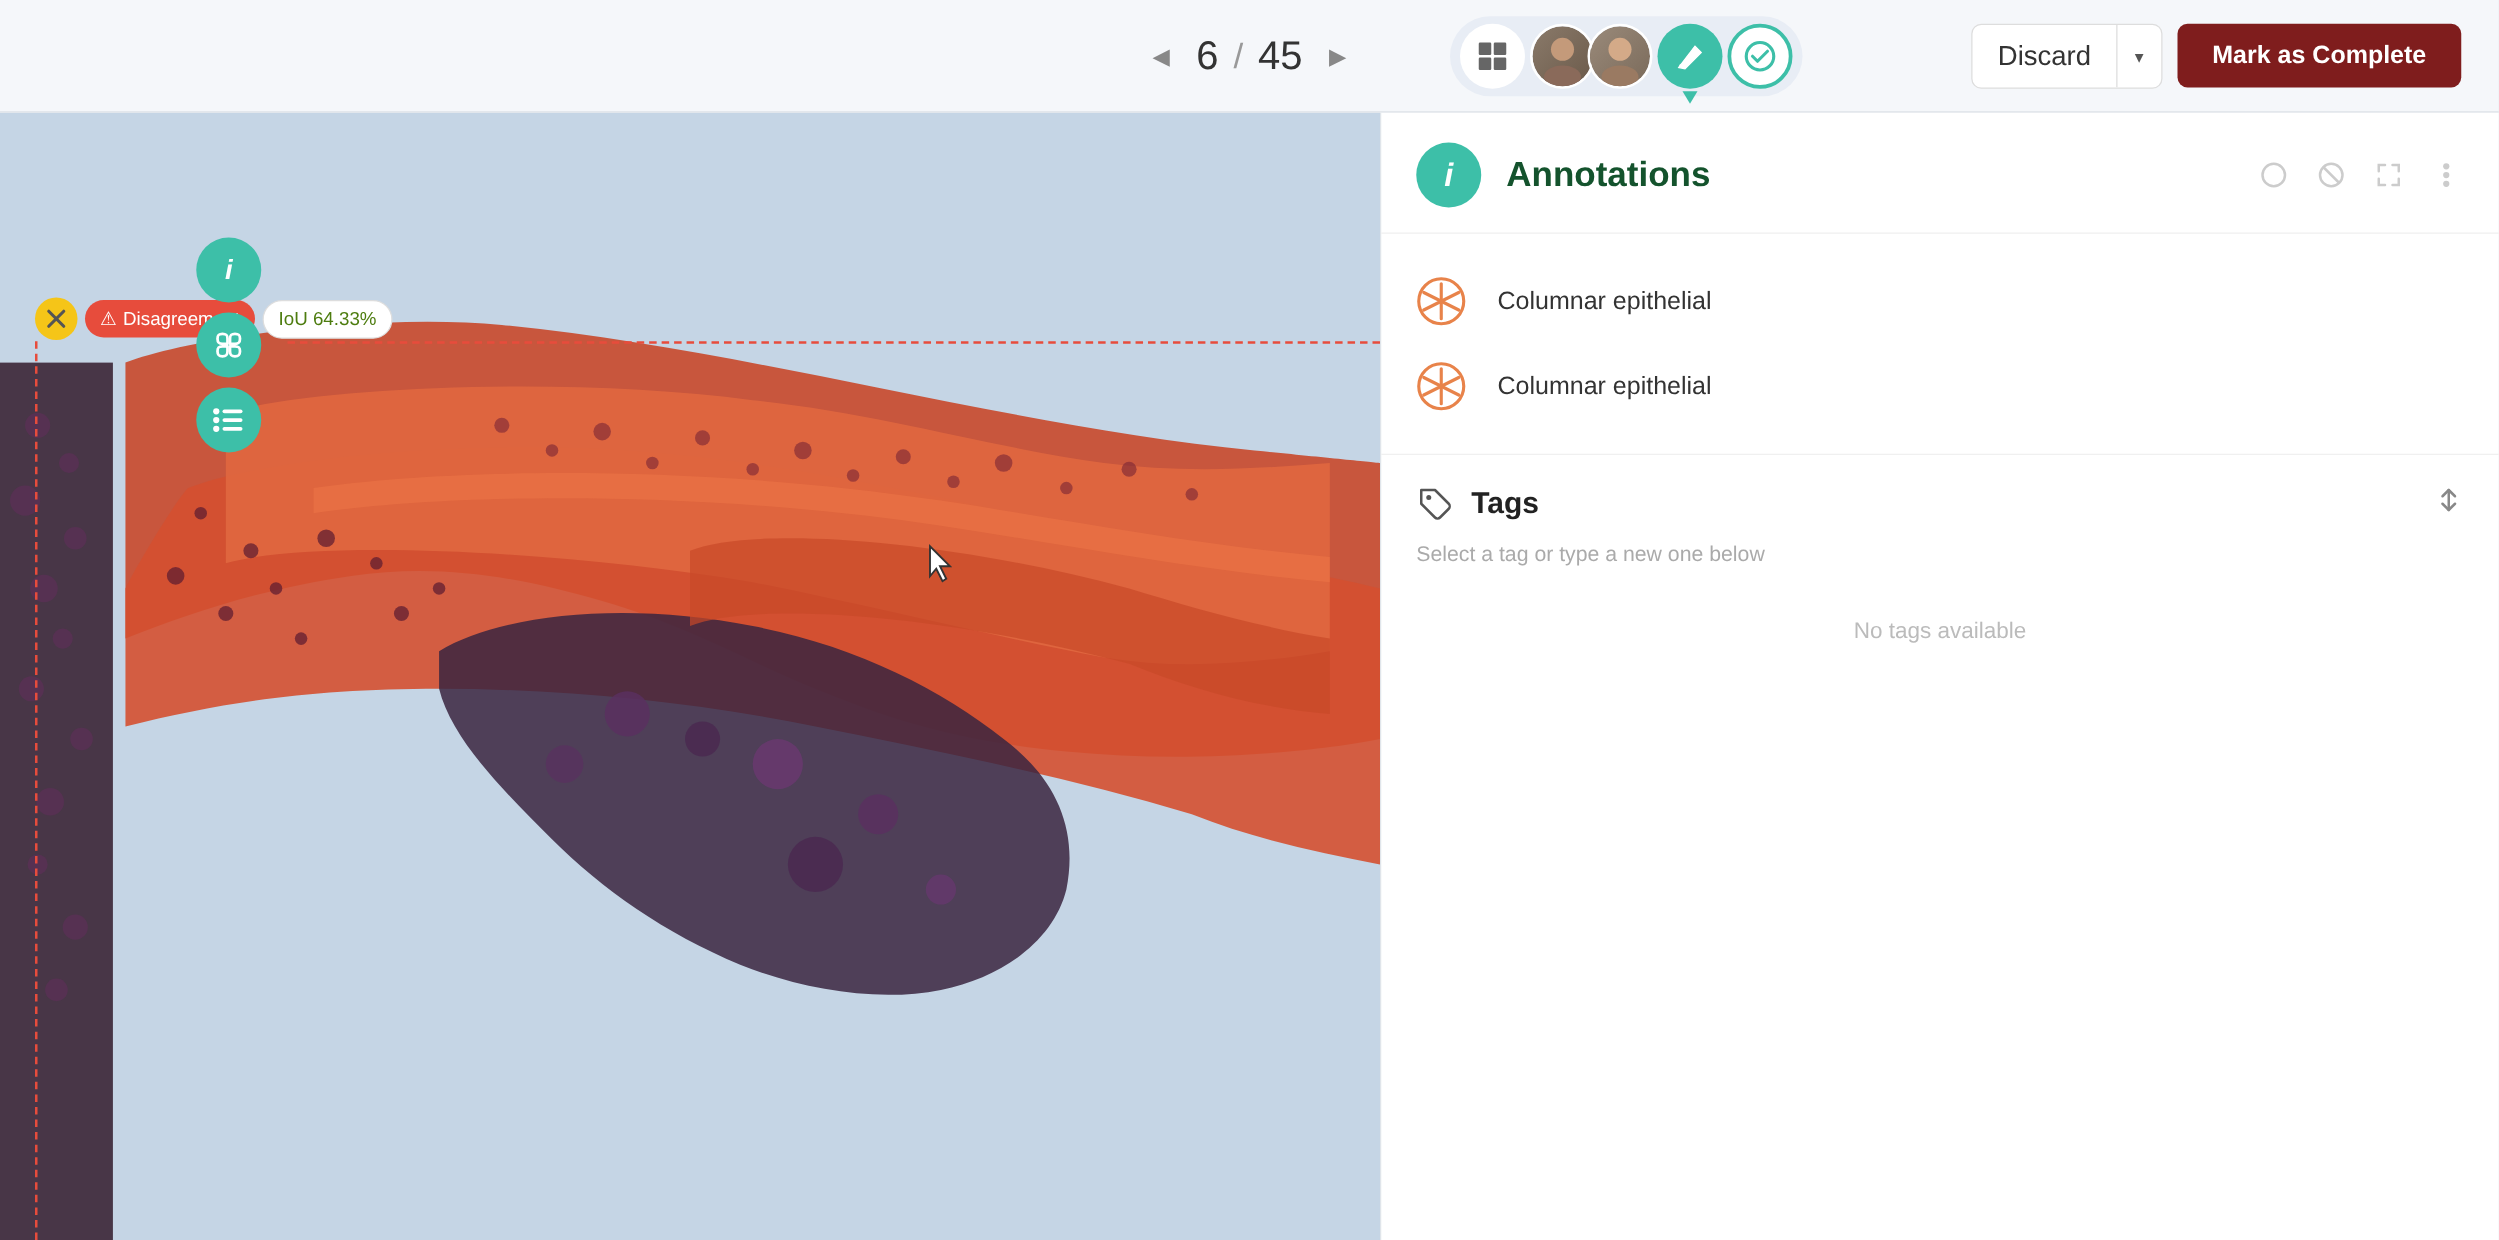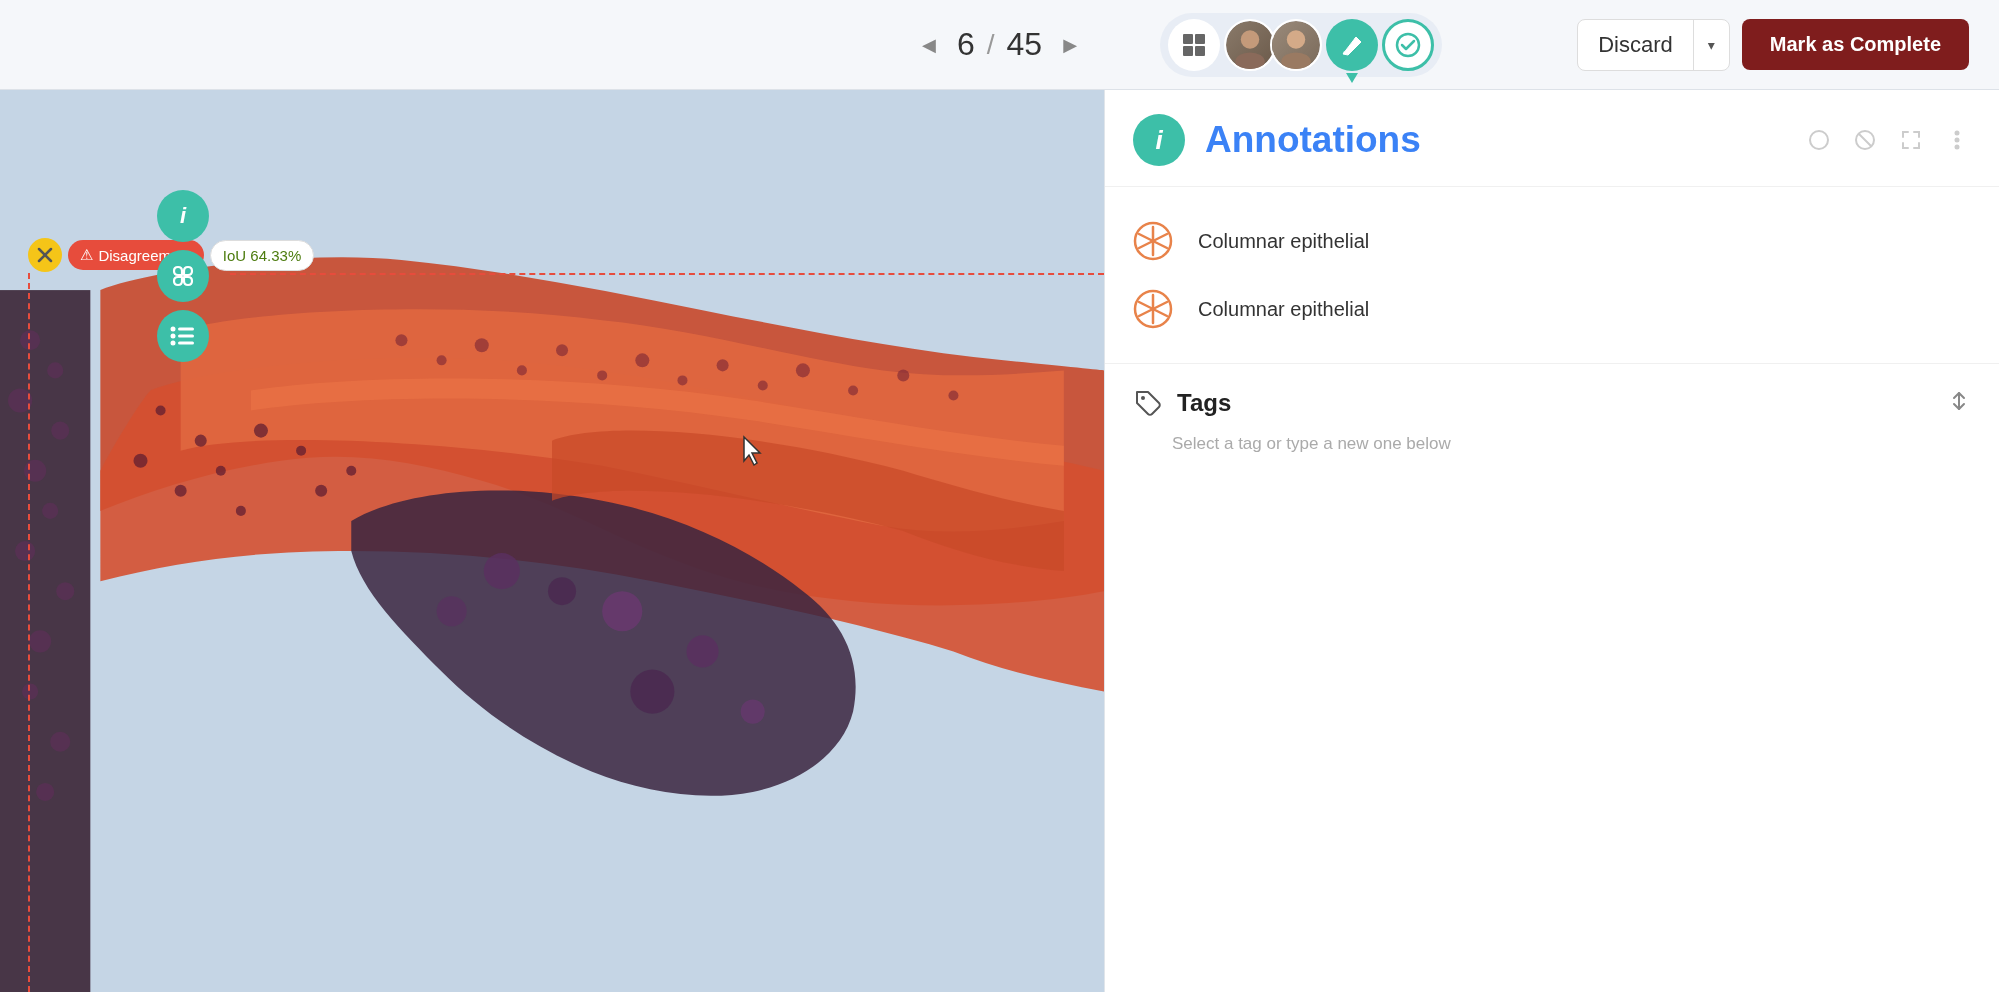--- a/index.html
+++ b/index.html
@@ -325,23 +325,23 @@
       display: flex;
       align-items: center;
       justify-content: center;
       color: white;
       font-size: 24px;
       font-weight: bold;
       flex-shrink: 0;
     }
 
     .annotations-title {
-      font-size: 37px;
+      font-size: 28px;
       font-weight: 600;
-      color: #3b82f6;
+      color: #14532d;
       flex: 1;
     }
 
     .header-icons {
       display: flex;
       align-items: center;
       gap: 18px;
     }
 
     .header-icon {
@@ -410,21 +410,20 @@
     .sort-icon {
       color: #888;
       font-size: 20px;
       cursor: pointer;
     }
 
     .tags-placeholder {
       color: #aaa;
       font-size: 17px;
       margin-bottom: 40px;
-      margin-left: 39px;
     }
 
     .no-tags-text {
       text-align: center;
       color: #bbb;
       font-size: 18px;
       margin-top: 40px;
     }
 
     
@@ -701,15 +700,16 @@
         <span class="tags-title">Tags</span>
         <div class="sort-icon">
           <svg width="24" height="24" viewBox="0 0 24 24" fill="none">
             <path d="M12 4 L12 20" stroke="#888" stroke-width="2" stroke-linecap="round"></path>
             <path d="M7 9 L12 4 L17 9" stroke="#888" stroke-width="2" stroke-linecap="round" stroke-linejoin="round" fill="none"></path>
             <path d="M7 15 L12 20 L17 15" stroke="#888" stroke-width="2" stroke-linecap="round" stroke-linejoin="round" fill="none"></path>
           </svg>
         </div>
       </div>
       <div class="tags-placeholder">Select a tag or type a new one below</div>
+      <div class="no-tags-text">No tags available</div>
     </div>
   </div>
 </div>
 
 </body></html>

